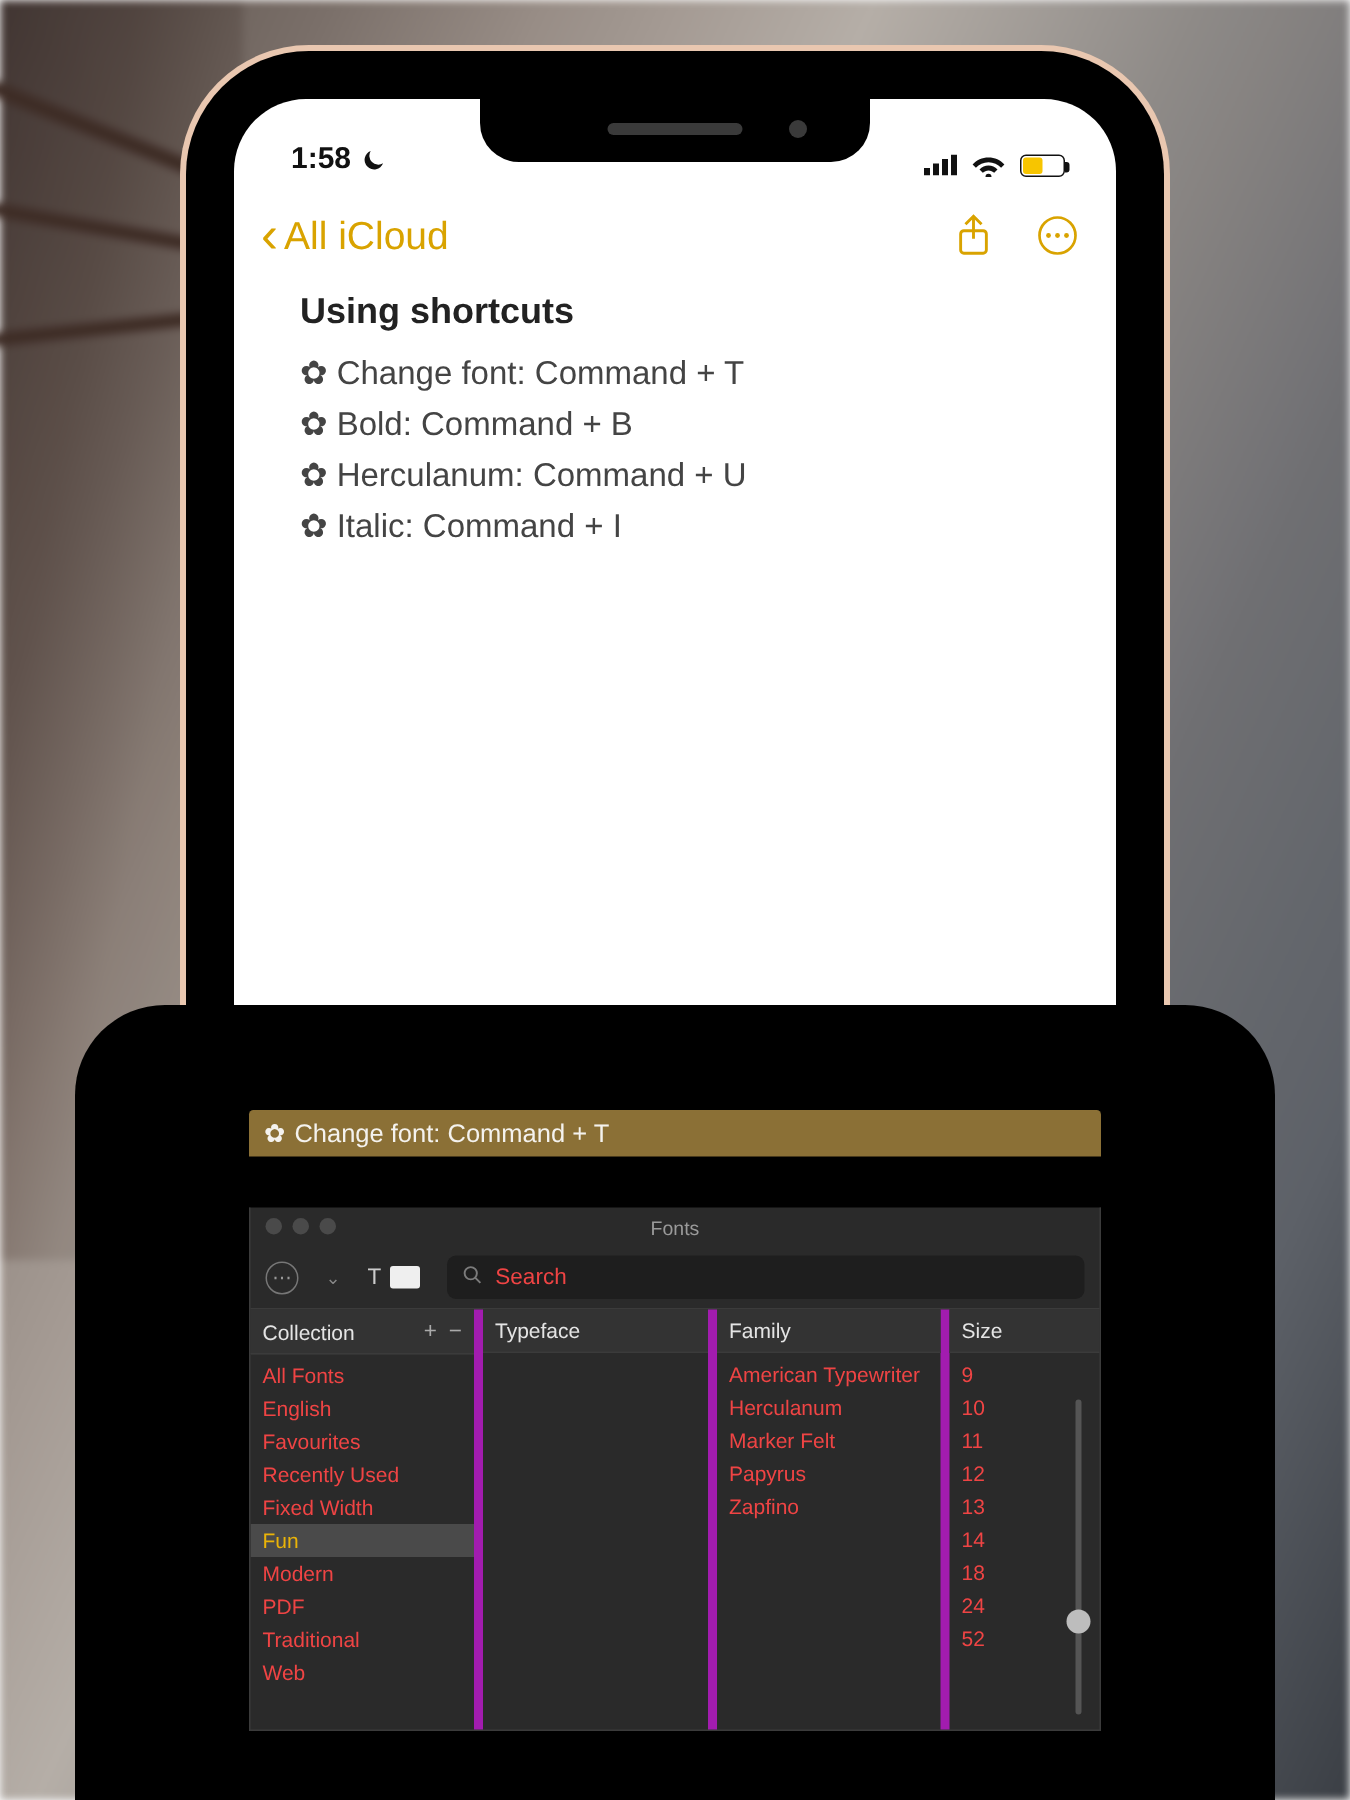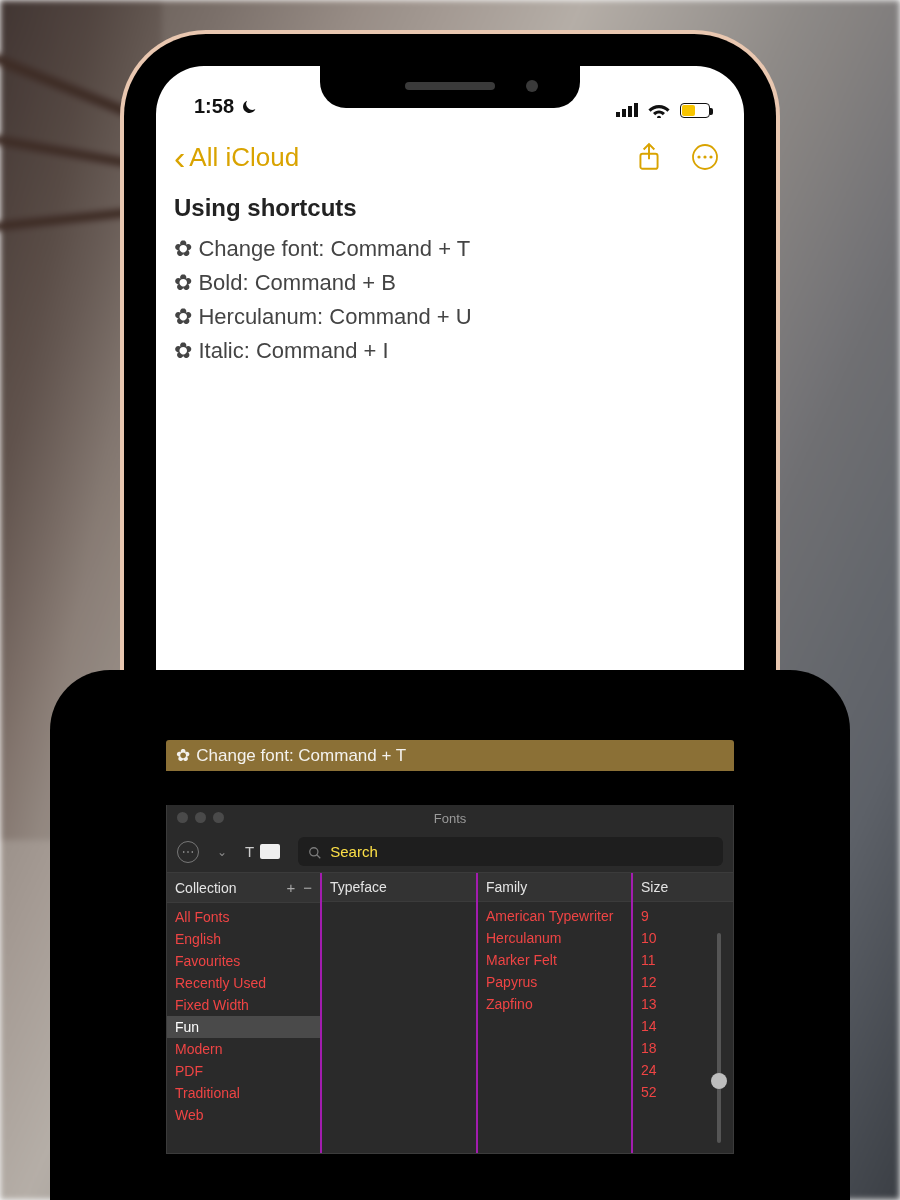--- a/index.html
+++ b/index.html
@@ -60,21 +60,21 @@
 .battery::after{content:"";position:absolute;right:-4px;top:4px;width:3px;height:7px;background:#111;border-radius:0 2px 2px 0}
 .battery .lvl{position:absolute;left:1px;top:1px;bottom:1px;width:45%;background:#f7c500;border-radius:2px}
 
 
 .navbar{display:flex;align-items:center;justify-content:space-between;padding:20px 24px 8px 18px}
 .navback{display:flex;align-items:center;gap:2px;color:#d9a300;font-size:26px;font-weight:400}
 .navback .chev{font-size:34px;line-height:1;font-weight:300;margin-right:2px}
 .nav-actions{display:flex;align-items:center;gap:28px;color:#d9a300}
 
 
-.note{padding:12px 18px;color:#333}
+.note{padding:12px 44px;color:#333}
 .note .title{font-weight:700;font-size:24px;color:#222;margin-bottom:10px}
 .note .line{font-size:22px;line-height:1.55;color:#444}
 .note .bullet{margin-right:6px}
 
 
 .panel{
   position:absolute; left:50%; transform:translateX(-50%);
   top:670px; width:800px; height:530px;
   background:#000; border-radius:60px 60px 0 0;
   padding:70px 0 0 0;
@@ -99,37 +99,37 @@
 .traffic{position:absolute;left:10px;top:7px;display:flex;gap:7px}
 .traffic span{width:11px;height:11px;border-radius:50%;background:#4a4a4a;display:block}
 .toolbar{
   display:flex;align-items:center;gap:18px;
   padding:6px 10px;border-bottom:1px solid #3b3b3b;
 }
 .toolbar .more{width:22px;height:22px;border:1px solid #777;border-radius:50%;display:flex;align-items:center;justify-content:center;font-size:13px;color:#999}
 .toolbar .caret{color:#888;font-size:12px}
 .toolbar .tswatch{display:flex;align-items:center;gap:6px;color:#ccc;font-size:15px}
 .toolbar .swatch{width:20px;height:15px;background:#efefef;border-radius:2px}
-.toolbar .search{flex:1;display:flex;align-items:flex-end;gap:8px;background:#1e1e1e;border-radius:6px;padding:6px 10px;color:#fde047;font-size:15px}
+.toolbar .search{flex:1;display:flex;align-items:flex-start;gap:8px;background:#1e1e1e;border-radius:6px;padding:6px 10px;color:#ef4444;font-size:15px}
 .cols{display:flex;height:280px}
-.col{border-right:2px solid #a21caf;display:flex;flex-direction:column;min-width:0}
+.col{border-right:6px solid #a21caf;display:flex;flex-direction:column;min-width:0}
 .col:last-child{border-right:none}
 .col-collection{flex:0 0 155px}
 .col-family{flex:0 0 155px}
 .col-typeface{flex:1}
 .col-size{flex:0 0 100px;position:relative}
 .col-head{
   display:flex;align-items:center;justify-content:space-between;
   padding:6px 8px;font-size:14px;color:#e4e4e4;background:#333;
   border-bottom:1px solid #3b3b3b;white-space:nowrap;
 }
 .col-head .pm{display:flex;gap:8px;color:#aaa;font-size:15px}
 .col-list{flex:1;overflow:hidden;padding:3px 0}
 .row{padding:3px 8px;font-size:14px;color:#ef4444;white-space:nowrap;overflow:hidden;text-overflow:ellipsis;cursor:default}
-.row.sel{background:#4a4a4a;color:#ffffff}
+.row.sel{background:#4a4a4a;color:#eab308}
 .size-track{position:absolute;right:12px;top:60px;bottom:10px;width:4px;background:#555;border-radius:2px}
 .size-thumb{position:absolute;right:6px;width:16px;height:16px;border-radius:50%;background:#bdbdbd;top:200px}
 
 .icon-svg{display:block}
 </style>
 </head>
 <body>
 
 <div class="bg">
   <div class="cable1"></div>

